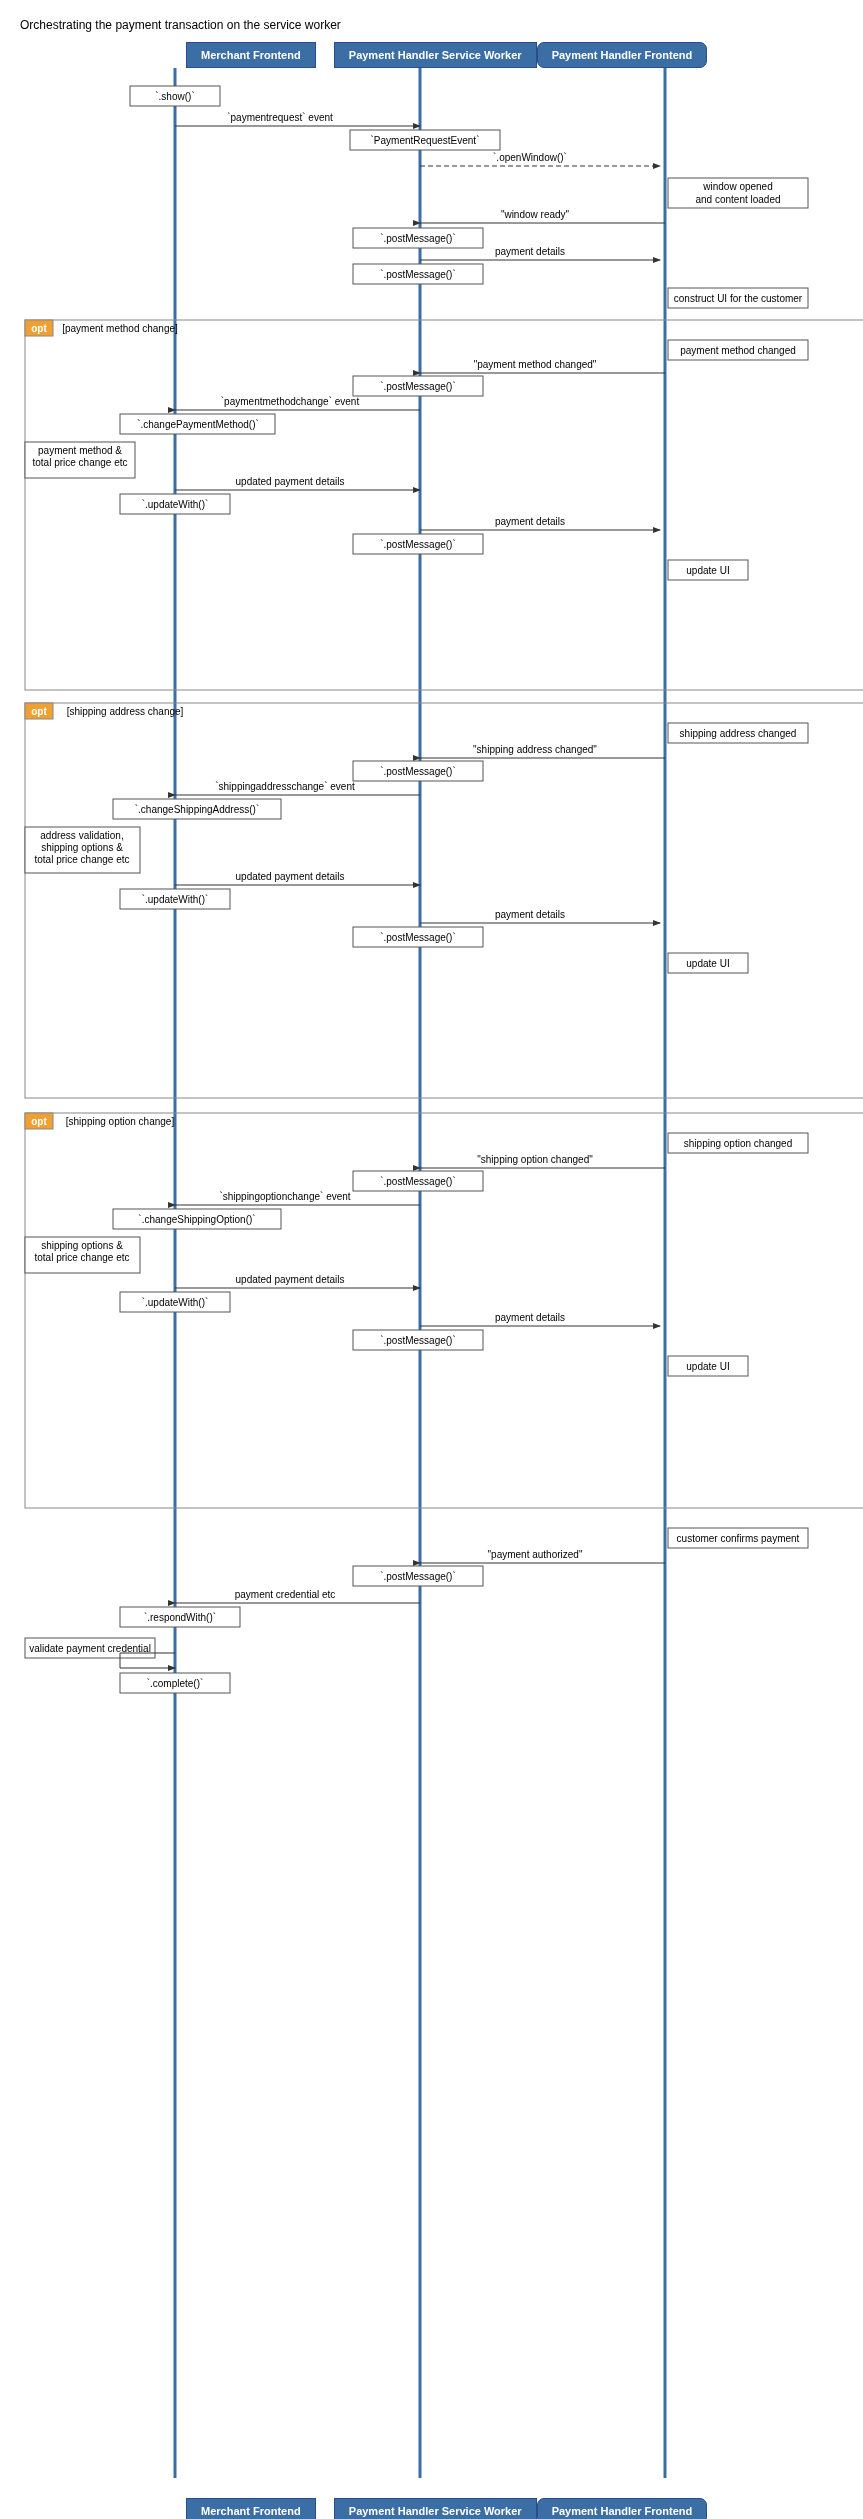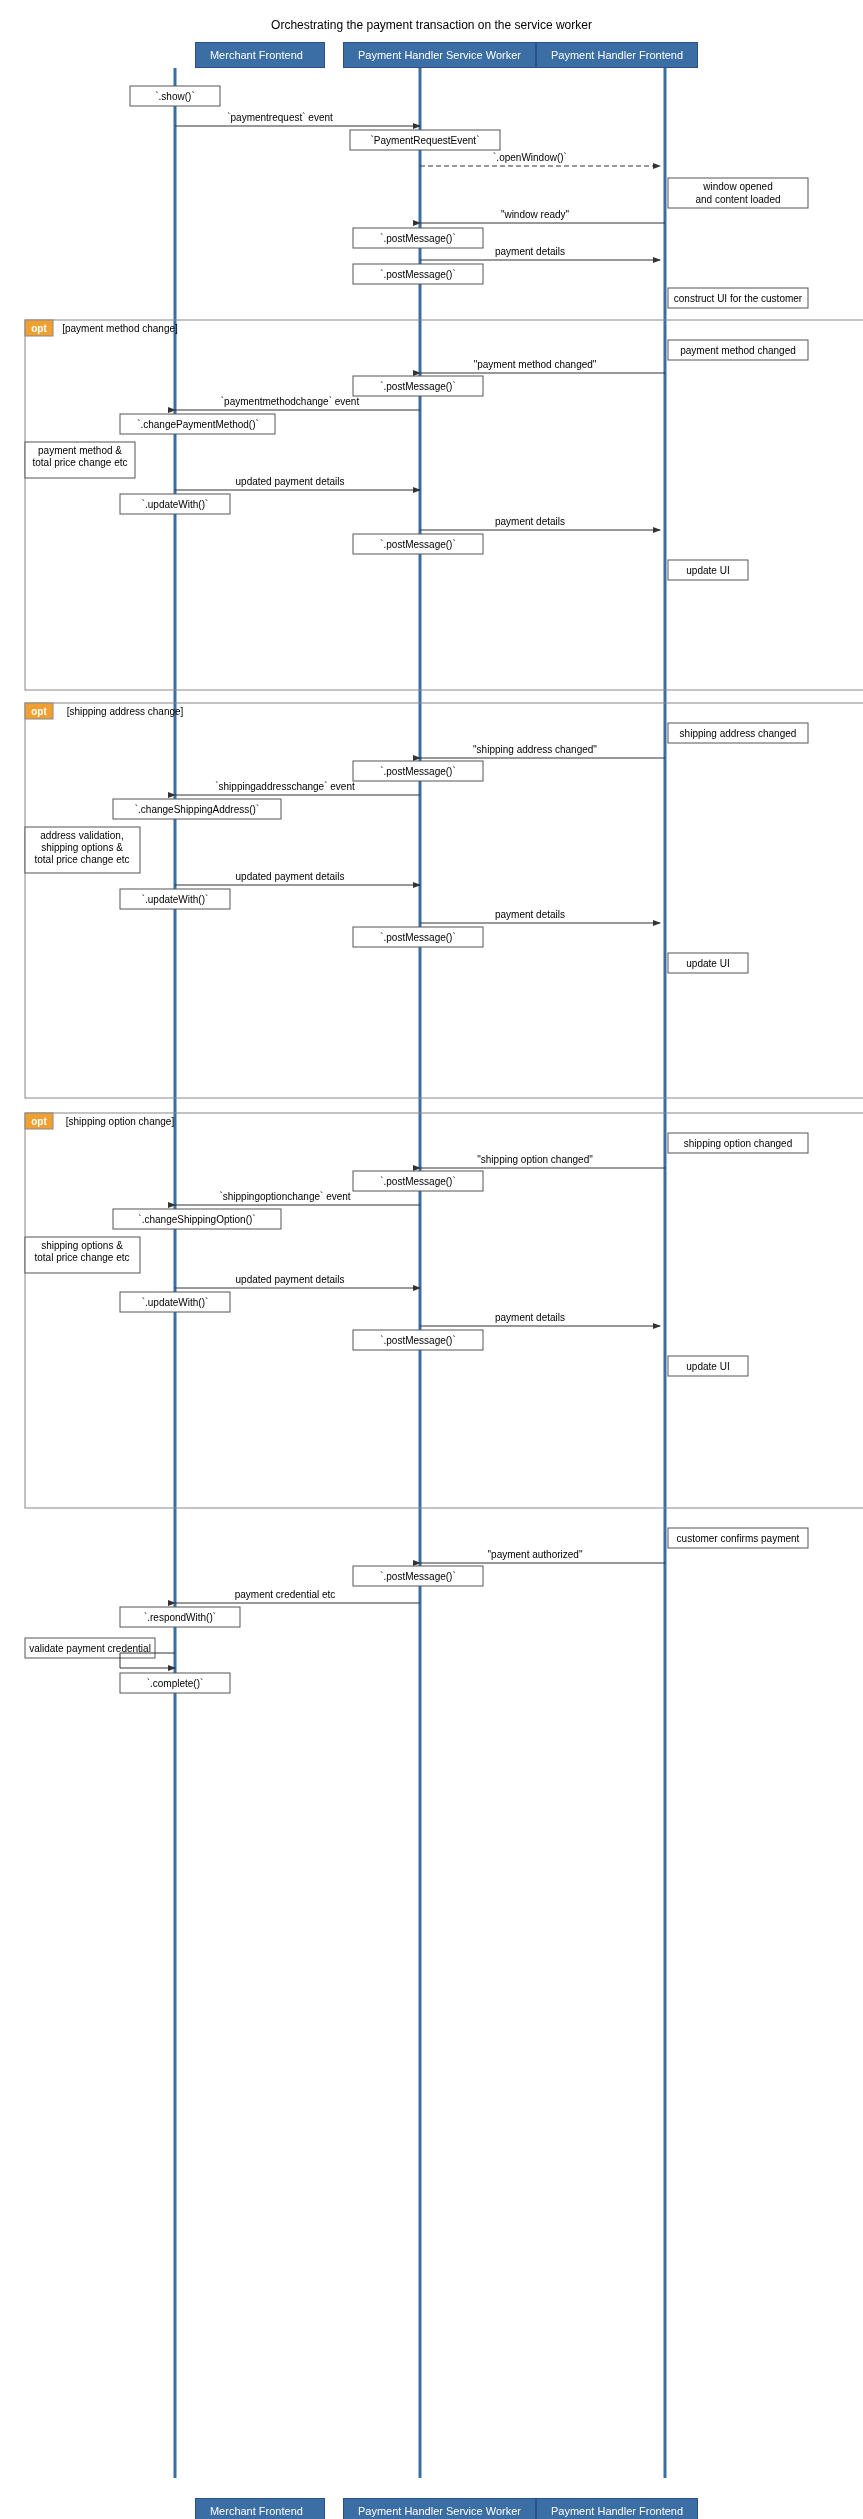--- a/index.html
+++ b/index.html
@@ -11,48 +11,49 @@
       width: 863px;
       min-height: 2519px;
       position: relative;
     }
     .diagram-container {
       position: relative;
       width: 863px;
       padding: 10px 20px;
     }
     .title {
-      text-align: center;
+      text-align: left;
       font-size: 12px;
       font-weight: normal;
       margin-bottom: 10px;
       padding-top: 8px;
     }
     
     .actors-header {
       display: flex;
       justify-content: center;
       gap: 0;
       margin-bottom: 0;
       position: relative;
       z-index: 10;
     }
     .actor-box {
       background: #3a6ea5;
       color: #fff;
       border: 1.5px solid #2a4e85;
       padding: 6px 14px;
       font-size: 11px;
-      font-weight: normal;
+      font-weight: bold;
+      text-align: center;
       min-width: 130px;
       white-space: nowrap;
     }
     .actor-box.merchant { margin-left: 30px; }
     .actor-box.handler { margin-left: 18px; }
-    .actor-box.frontend { margin-left: 0; }
+    .actor-box.frontend { margin-left: 0; border-radius: 7px; }
 
     
     .main-svg {
       display: block;
       width: 863px;
     }
 
     
     .actors-footer {
       display: flex;

